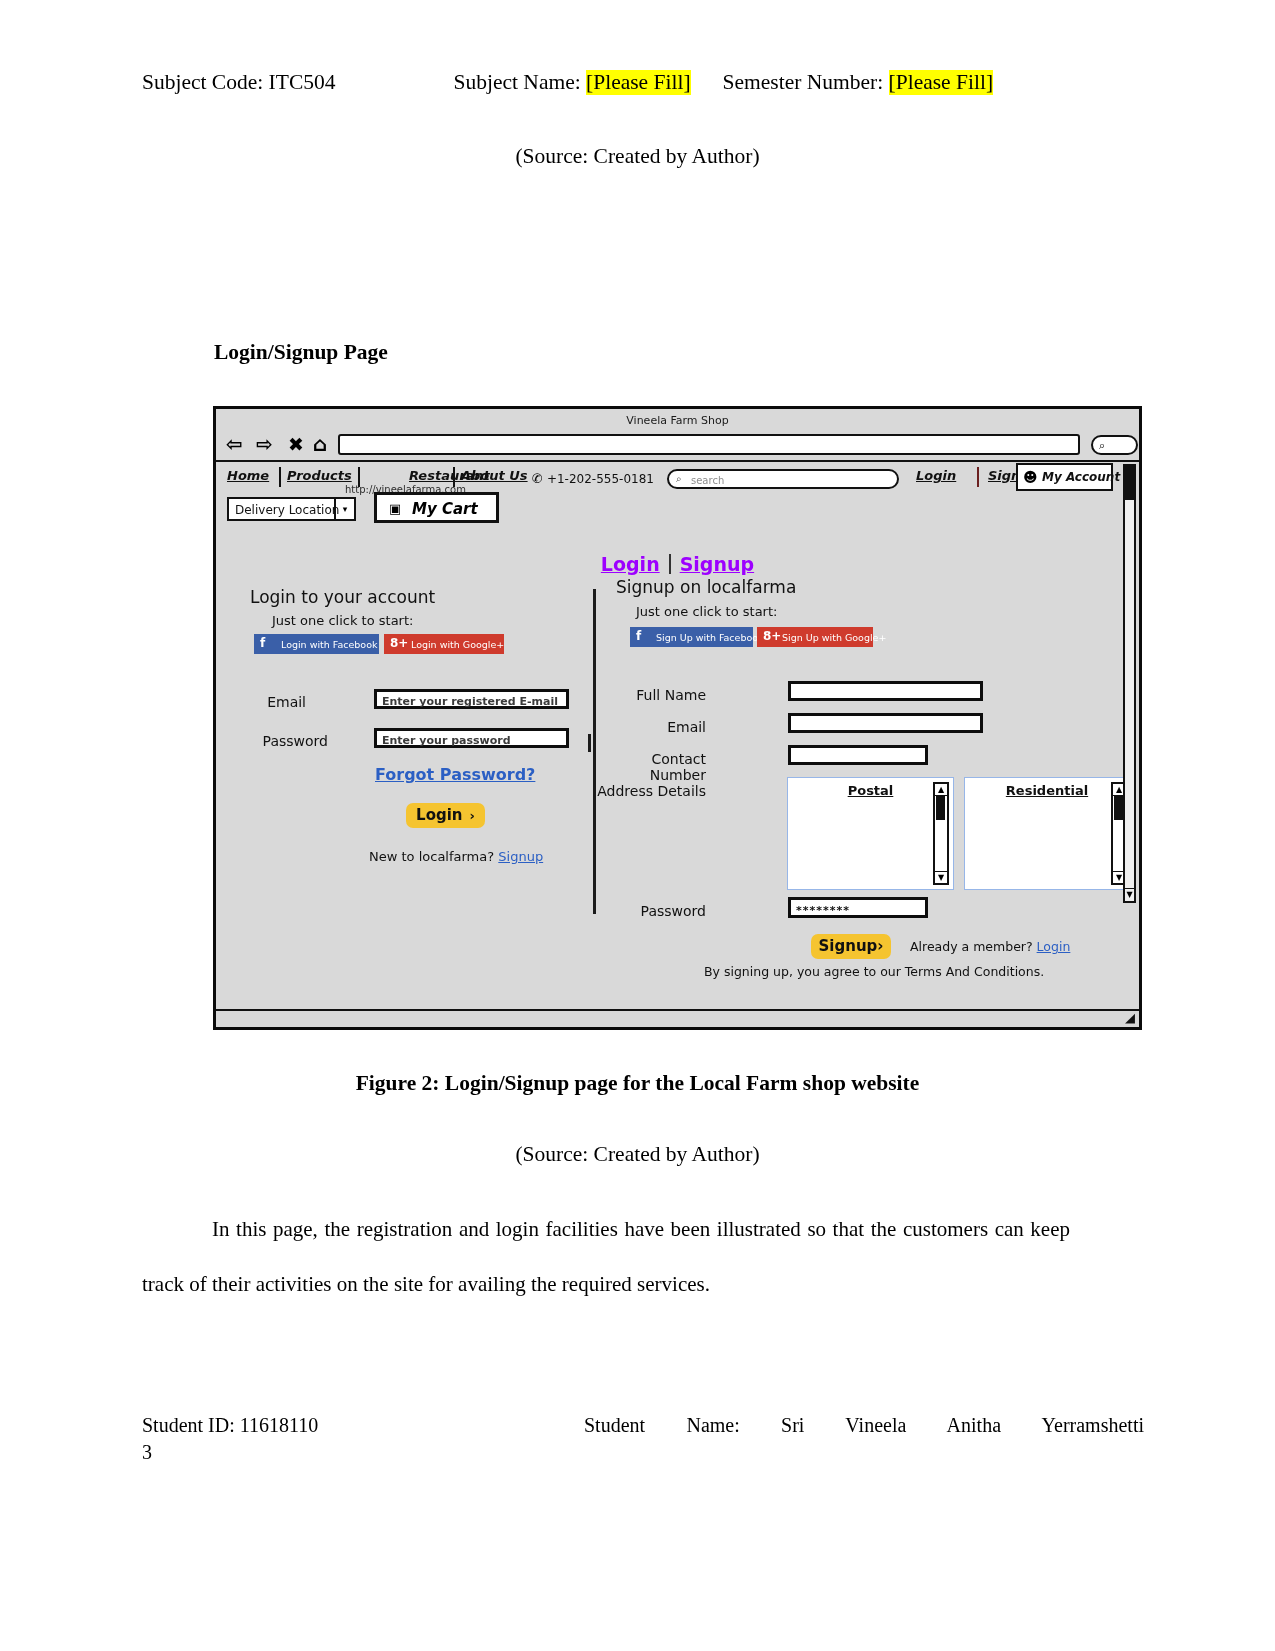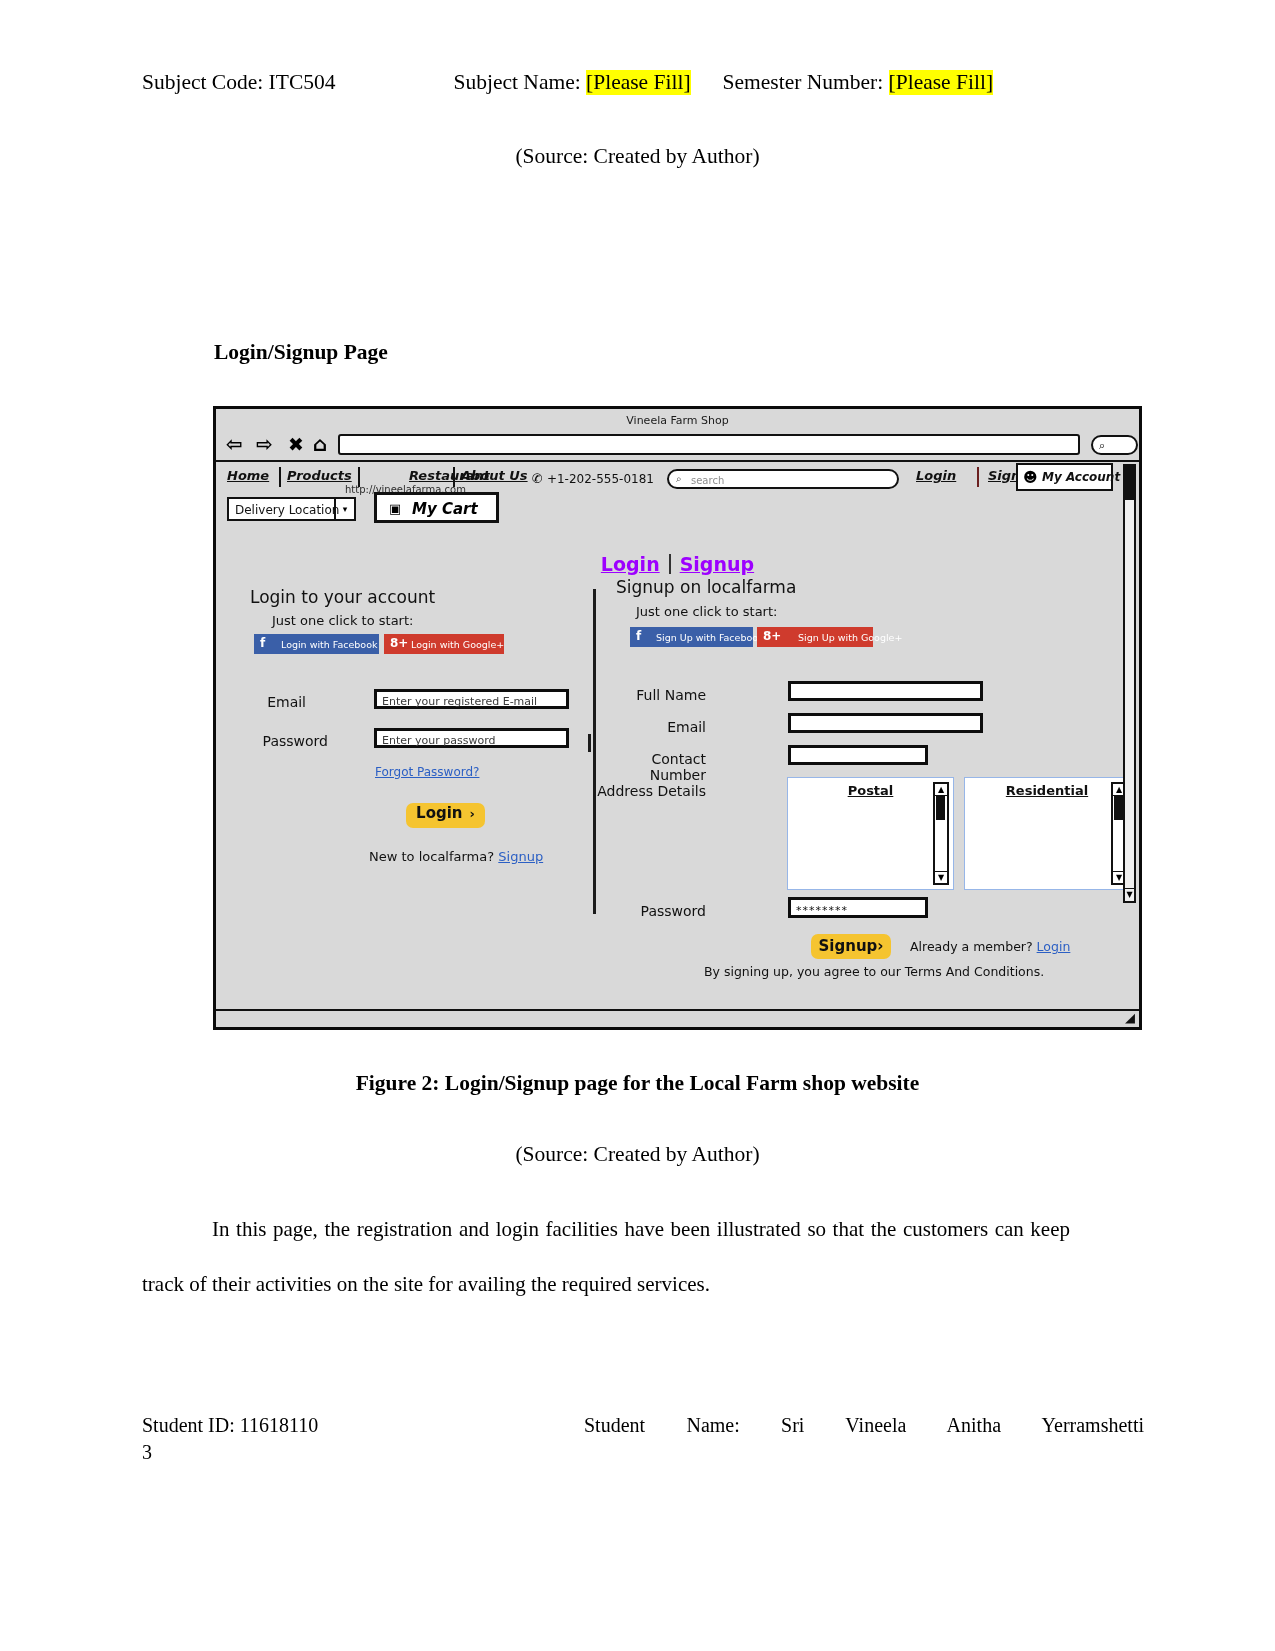--- a/index.html
+++ b/index.html
@@ -105,45 +105,45 @@
   .sbtn .t{position:absolute;top:5px;white-space:nowrap;}
   .fb{background:#3a5fa8;}
   .gp{background:#cf3b2d;}
 
   .lp-fb{left:38px;top:105px;width:125px;}
   .lp-fb .t{left:27px;}
   .lp-gp{left:168px;top:105px;width:120px;}
   .lp-gp .t{left:27px;}
 
   .flabel{position:absolute;font-size:14px;color:#111;text-align:right;}
-  .finput{position:absolute;background:#fff;border:3px solid #0d0d0d;box-sizing:border-box;}
+  .finput{position:absolute;background:#fff;border:3px solid #0d0d0d;box-sizing:border-box;font-weight:bold;}
   .finput .ph{position:absolute;left:5px;top:3px;font-size:11px;color:#3a3a3a;white-space:nowrap;}
 
   .lp-em-l{left:24px;top:165px;width:66px;}
   .lp-em-i{left:158px;top:160px;width:195px;height:20px;}
   .lp-pw-l{left:24px;top:204px;width:88px;}
   .lp-pw-i{left:158px;top:199px;width:195px;height:20px;}
 
-  .forgot{position:absolute;left:159px;top:236px;font-size:12px;color:#2b5fc4;text-decoration:underline;}
+  .forgot{position:absolute;left:159px;top:236px;font-size:16px;color:#2b5fc4;text-decoration:underline;font-weight:bold;}
 
   .ybtn{position:absolute;background:#f5c430;border-radius:7px;box-sizing:border-box;
         text-align:center;font-size:15px;font-weight:bold;color:#111;}
-  .lp-login-btn{left:190px;top:274px;width:79px;height:25px;line-height:20px;}
+  .lp-login-btn{left:190px;top:274px;width:79px;height:25px;line-height:25px;}
   .lp-login-btn .ar{font-size:13px;margin-left:7px;}
 
   .newto{position:absolute;left:153px;top:320px;font-size:13px;color:#111;}
   .newto a{color:#2b5fc4;text-decoration:underline;}
 
   
   .sp-title{position:absolute;left:400px;top:48px;font-size:17px;color:#111;}
   .sp-sub{position:absolute;left:420px;top:75px;font-size:13px;color:#111;}
   .sp-fb{left:414px;top:98px;width:123px;}
   .sp-fb .t{left:26px;}
   .sp-gp{left:541px;top:98px;width:116px;}
-  .sp-gp .t{left:25px;margin-left:16px;}
+  .sp-gp .t{left:25px;}
 
   .sp-fn-l{left:400px;top:158px;width:90px;}
   .sp-fn-i{left:572px;top:152px;width:195px;height:20px;}
   .sp-em-l{left:400px;top:190px;width:90px;}
   .sp-em-i{left:572px;top:184px;width:195px;height:20px;}
   .sp-cn-l{left:380px;top:222px;width:110px;}
   .sp-cn-i{left:572px;top:216px;width:140px;height:20px;}
   .sp-ad-l{left:380px;top:254px;width:110px;}
 
   .addrbox{position:absolute;background:#fff;border:1.5px solid #97b6e8;box-sizing:border-box;}

